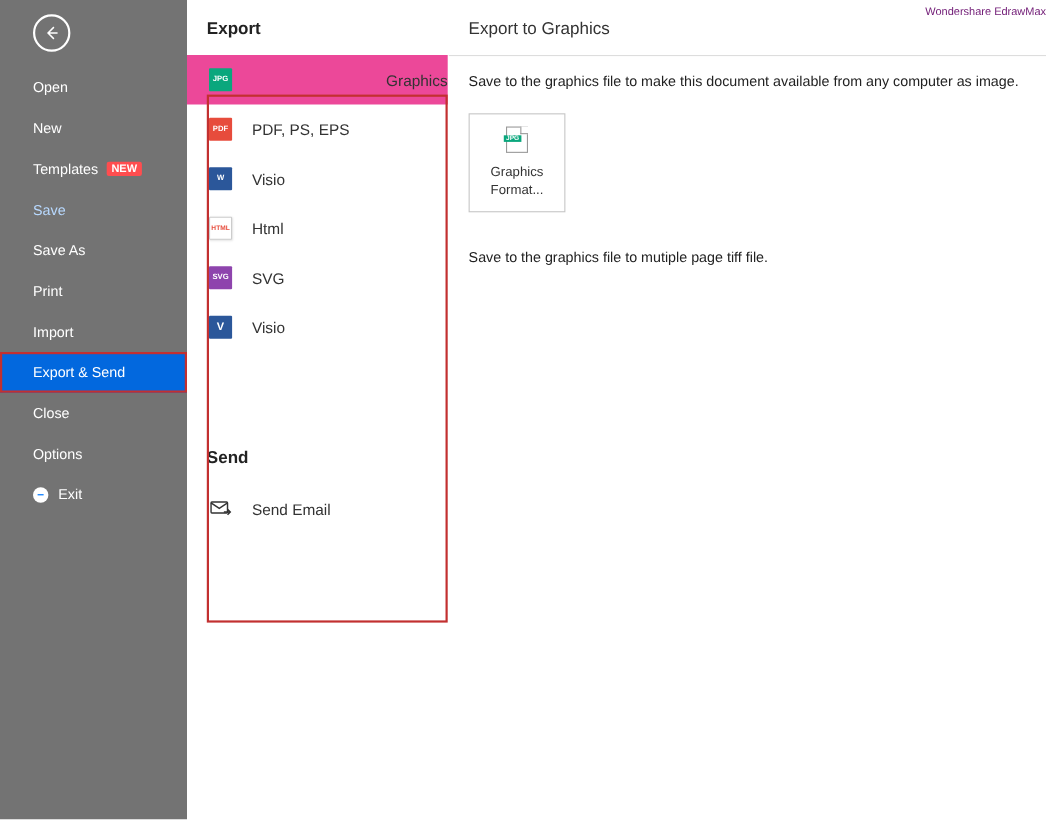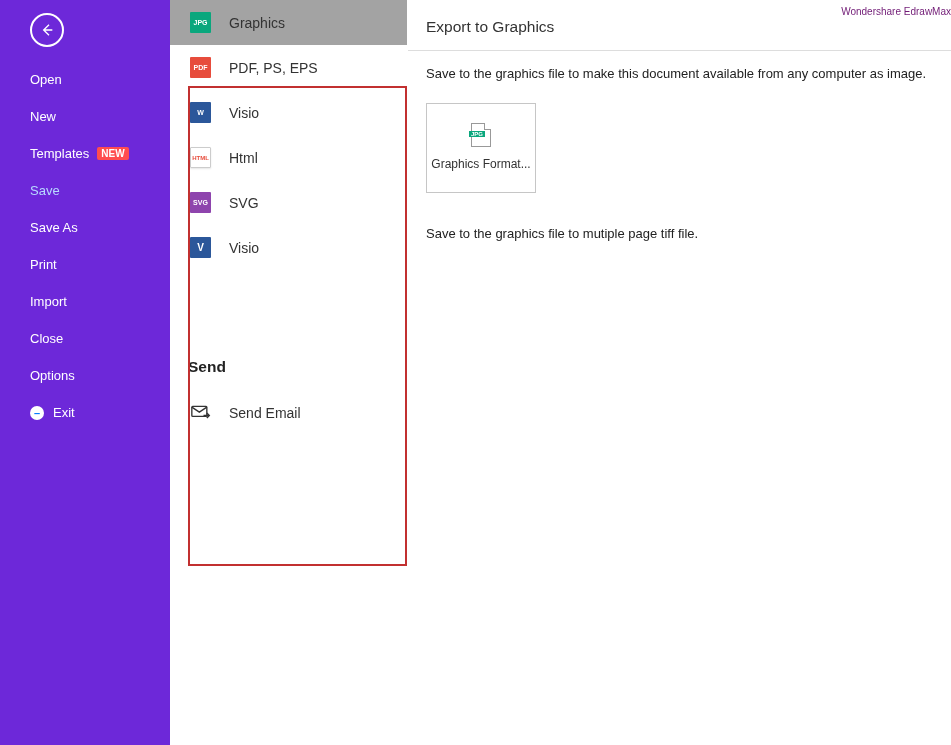--- a/index.html
+++ b/index.html
@@ -1,21 +1,21 @@
 <!DOCTYPE html>
 <html><head>
 <meta charset="utf-8">
 <style>
   * { box-sizing: border-box; margin: 0; padding: 0; font-family: "Segoe UI", Arial, sans-serif; }
   body { width: 951px; height: 745px; background: #fff; display: flex; overflow: hidden; }
 
   
   .sidebar {
     width: 170px;
-    background: #6d28d9;
+    background: #737373;
     color: #fff;
     display: flex;
     flex-direction: column;
     padding-top: 7px;
   }
   .back-circle {
     width: 34px; height: 34px;
     border: 2px solid #fff;
     border-radius: 50%;
     margin: 6px 0 14px 30px;
@@ -77,21 +77,21 @@
     height: 480px;
     pointer-events: none;
   }
   .opt {
     display: flex; align-items: center;
     padding: 12px 0 12px 20px;
     font-size: 14px;
     color: #333;
     cursor: pointer;
   }
-  .opt.selected { background: #a3a3a3; }
+  .opt.selected { background: #ec4899; justify-content: space-between; }
   .opt .ico {
     width: 21px; height: 21px;
     margin-right: 18px;
     display: flex; align-items: center; justify-content: center;
     border-radius: 1px;
     font-size: 7px;
     font-weight: bold;
     color: #fff;
     font-family: Arial, sans-serif;
   }
@@ -127,21 +127,21 @@
     border-bottom: 1px solid #ddd;
     margin-right: 0;
   }
   .desc {
     font-size: 13px;
     color: #222;
     padding: 15px 0 10px 18px;
   }
   .card {
     border: 1px solid #c6c6c6;
-    width: 110px; height: 90px;
+    width: 88px; height: 90px;
     margin: 12px 0 18px 18px;
     display: flex; flex-direction: column;
     align-items: center; justify-content: center;
     cursor: pointer;
   }
   .card.selected { background: #f3f3f3; }
   .file-ic {
     width: 20px; height: 24px;
     border: 1px solid #999;
     position: relative;
@@ -199,33 +199,37 @@
     </div>
   <div class="nav-item">
       <span>Save As</span>
     </div>
   <div class="nav-item">
       <span>Print</span>
     </div>
   <div class="nav-item">
       <span>Import</span>
     </div>
+  <div class="nav-item active highlight-wrap">
+      <span>Export &amp; Send</span>
+    </div>
   <div class="nav-item">
       <span>Close</span>
     </div>
   <div class="nav-item">
       <span>Options</span>
     </div>
   <div class="nav-item">
     <span class="exit-dot">–</span>
     <span>Exit</span>
   </div>
 </div>
 
 <div class="mid">
+  <div class="section-title">Export</div>
 
   <div class="opt selected">
     <span class="ico jpg">JPG</span>
     <span>Graphics</span>
   </div>
   <div class="opt">
     <span class="ico pdf">PDF</span>
     <span>PDF, PS, EPS</span>
   </div>
   <div class="opt">

